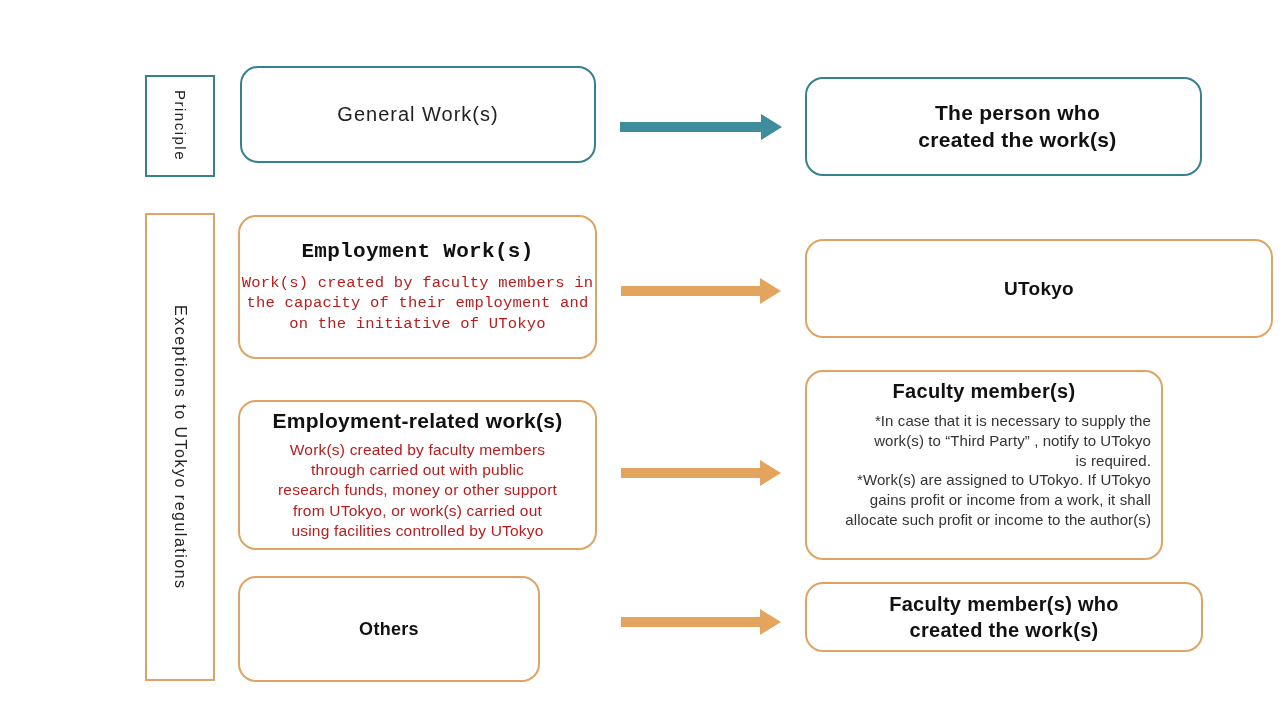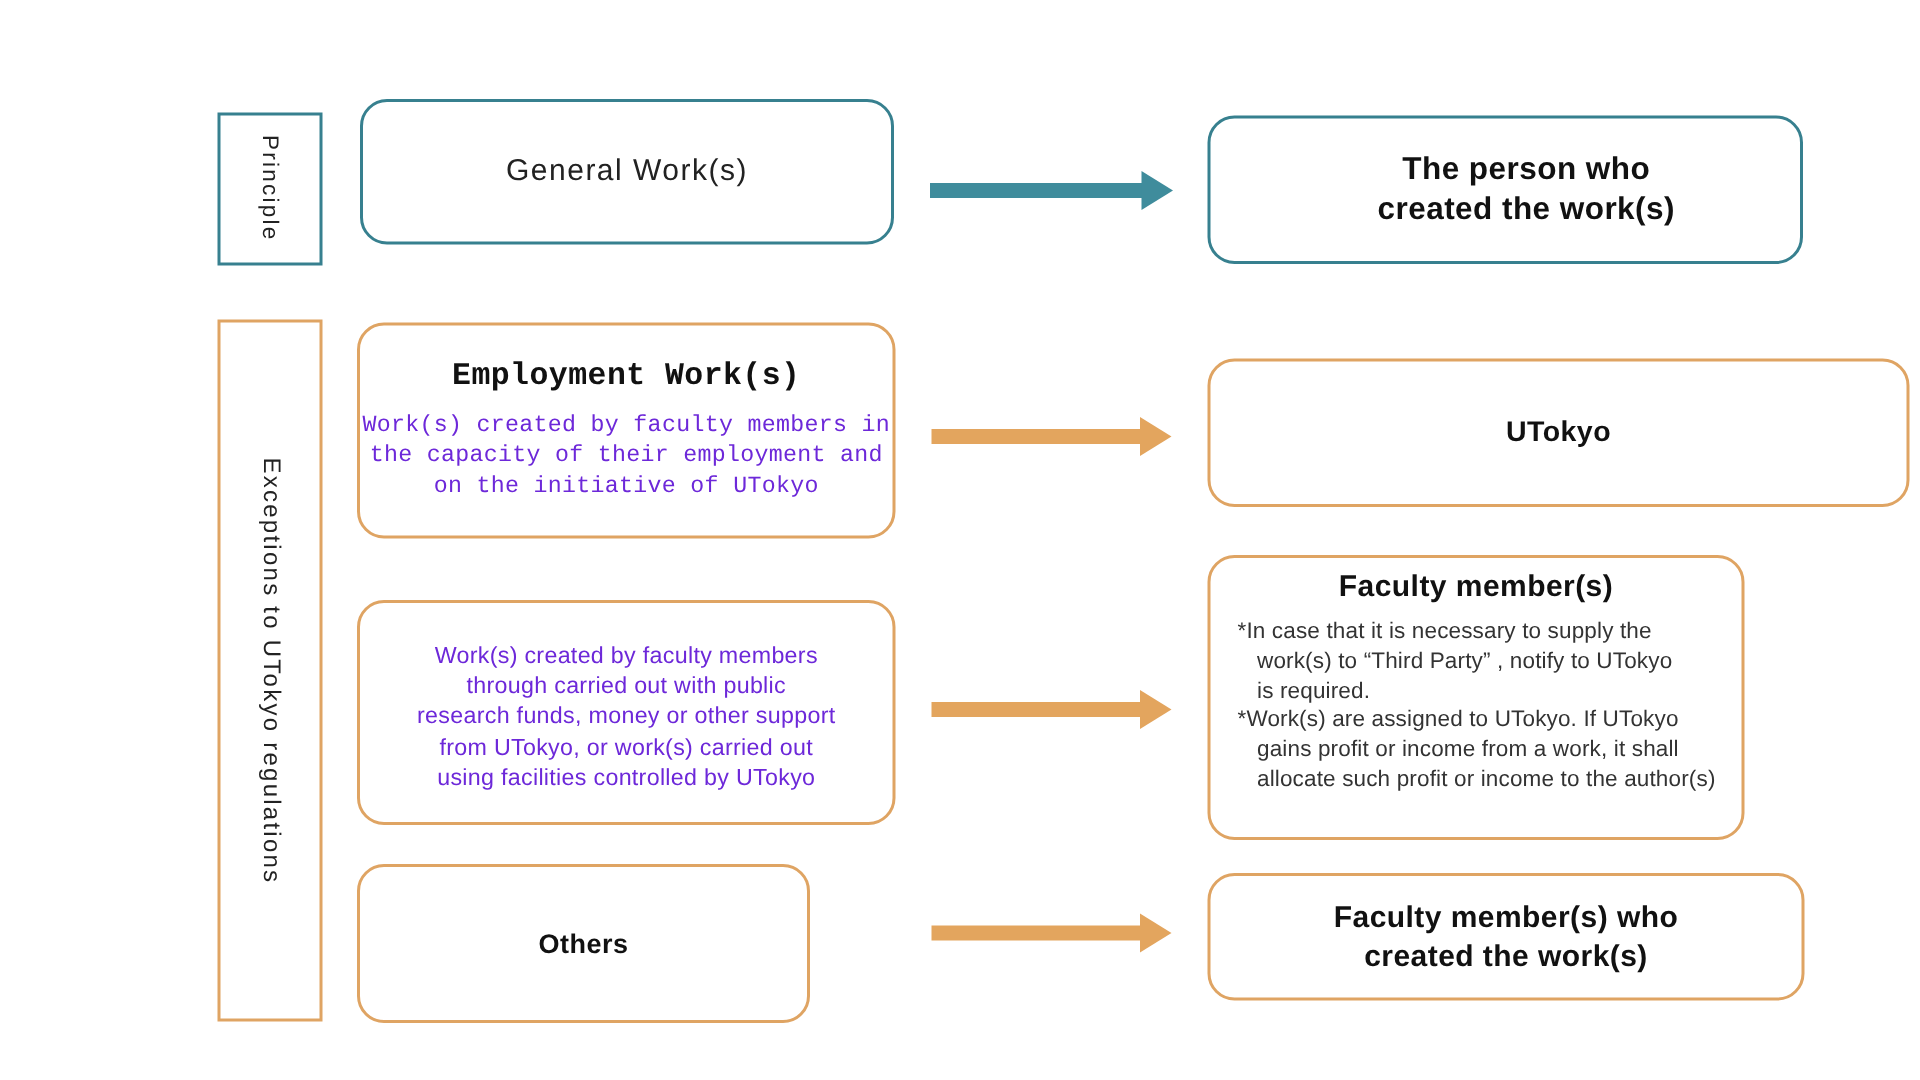--- a/index.html
+++ b/index.html
@@ -8,22 +8,22 @@
     font-family:"Liberation Sans","DejaVu Sans",sans-serif;color:#222;overflow:hidden;
   }
   .box{position:absolute;box-sizing:border-box;background:#fff;display:flex;flex-direction:column;align-items:center;justify-content:center;}
   .teal-border{border:2px solid var(--teal,#37808F);}
   .orange-border{border:2px solid var(--orange,#DFA463);}
   .rounded{border-radius:18px;}
   .vlabel{writing-mode:vertical-rl;text-orientation:mixed;letter-spacing:1.5px;font-size:16px;color:#222;}
   .title-plain{font-size:20px;letter-spacing:1px;color:#222;text-align:center;}
   .title-bold{font-weight:bold;font-size:20px;color:#111;text-align:center;letter-spacing:0.3px;}
   .preline{white-space:pre-line;}
-  .body-text{font-size:15.5px;line-height:1.3;color:#6d28d9;text-align:center;letter-spacing:0.2px;margin-top:10px;}
-  .note{font-size:15px;line-height:1.32;color:#333;text-align:left;padding-left:13px;text-indent:-13px;white-space:pre-line;letter-spacing:0.1px;}
+  .body-text{font-size:15.5px;line-height:1.3;color:#b91c1c;text-align:center;letter-spacing:0.2px;margin-top:10px;}
+  .note{font-size:15px;line-height:1.32;color:#333;text-align:right;padding-left:13px;text-indent:-13px;white-space:pre-line;letter-spacing:0.1px;}
   .notes-wrap{width:100%;box-sizing:border-box;padding:8px 10px 0 18px;}
   .arrow{position:absolute;height:28px;}
   .arrow .shaft{position:absolute;left:0;right:19px;top:9px;height:10px;background:currentColor;}
   .arrow .head{position:absolute;right:0;top:1px;width:0;height:0;
     border-top:13px solid transparent;border-bottom:13px solid transparent;border-left:21px solid currentColor;}
   .arrow.teal{color:var(--teal-arrow,#3F8C9C);}
   .arrow.orange{color:var(--orange-arrow,#E3A55E);}
 </style>
 </head>
 <body>
@@ -62,20 +62,21 @@
   <div class="arrow orange" style="left:621px;top:277px;width:160px;">
     <div class="shaft"></div>
     <div class="head"></div>
   </div>
 
   <div class="box orange-border rounded" style="left:805px;top:239px;width:468px;height:99px;">
     <span class="title-bold" style="font-size:19px;">UTokyo</span>
   </div>
 
   <div class="box orange-border rounded" style="left:238px;top:400px;width:359px;height:150px;">
+    <span class="title-bold" style="font-size:21px;">Employment-related work(s)</span>
     <span class="body-text preline" style="margin-top:7px;">Work(s) created by faculty members
 through carried out with public
 research funds, money or other support
 from UTokyo, or work(s) carried out
 using facilities controlled by UTokyo</span>
   </div>
 
   <div class="arrow orange" style="left:621px;top:459px;width:160px;">
     <div class="shaft"></div>
     <div class="head"></div>
@@ -95,18 +96,18 @@
 
   <div class="box orange-border rounded" style="left:238px;top:576px;width:302px;height:106px;">
     <span class="title-bold" style="font-size:18px;">Others</span>
   </div>
 
   <div class="arrow orange" style="left:621px;top:608px;width:160px;">
     <div class="shaft"></div>
     <div class="head"></div>
   </div>
 
-  <div class="box orange-border rounded" style="left:805px;top:582px;width:398px;height:85px;">
+  <div class="box orange-border rounded" style="left:805px;top:582px;width:398px;height:70px;">
     <span class="title-bold preline" style="font-size:20px;line-height:1.3;">Faculty member(s) who
 created the work(s)</span>
   </div>
 
 </div>
 
 </body></html>

